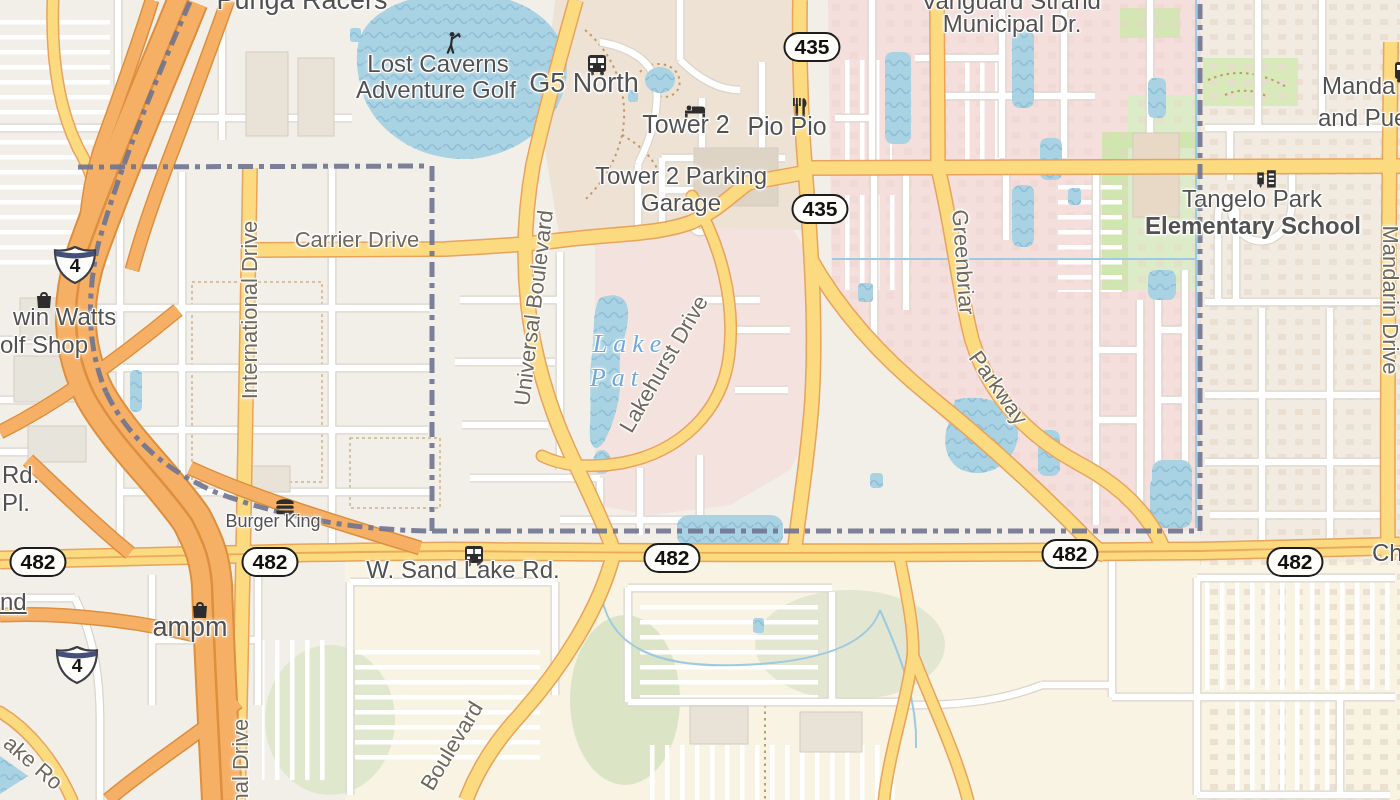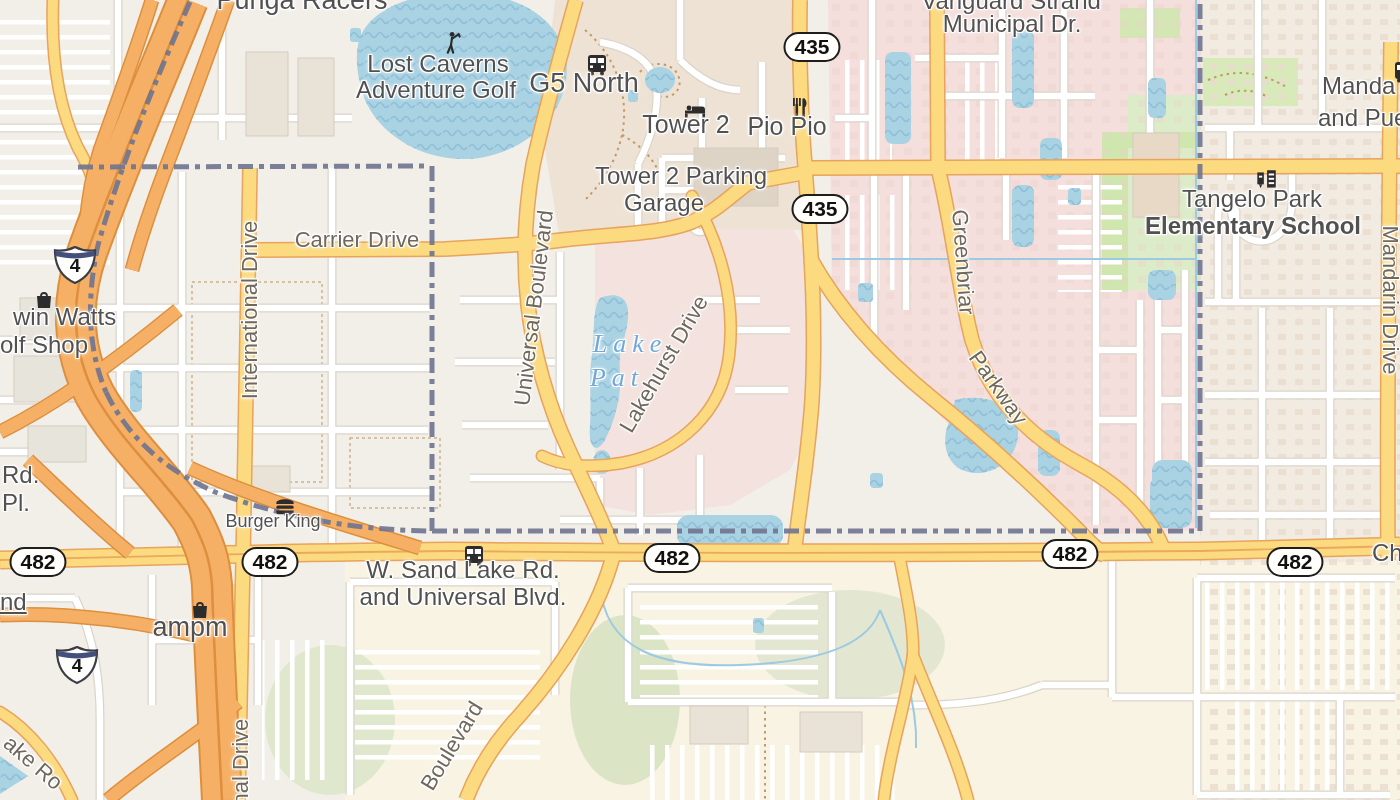--- a/index.html
+++ b/index.html
@@ -315,42 +315,41 @@
       </svg>
 </div>
 
 <div class="lbl" style="left:302px;top:0px;font-size:27px;">Punga Racers</div>
 <div class="lbl" style="left:438px;top:64px;">Lost Caverns</div>
 <div class="lbl" style="left:436px;top:90px;">Adventure Golf</div>
 <div class="lbl" style="left:584px;top:83px;font-size:27px;">G5 North</div>
 <div class="lbl" style="left:686px;top:124px;font-size:25px;">Tower 2</div>
 <div class="lbl" style="left:787px;top:126px;font-size:25px;">Pio Pio</div>
 <div class="lbl" style="left:681px;top:176px;">Tower 2 Parking</div>
-<div class="lbl" style="left:664px;top:203px;text-align:right;">Garage</div>
+<div class="lbl" style="left:681px;top:203px;text-align:right;">Garage</div>
 <div class="lbl" style="left:1011px;top:1px;">Vanguard Strand</div>
 <div class="lbl" style="left:1012px;top:24px;">Municipal Dr.</div>
 <div class="lbl" style="left:1252px;top:199px;">Tangelo Park</div>
 <div class="lbl" style="left:1253px;top:226px;font-weight:bold;">Elementary School</div>
 <div class="lbl lbl-left" style="left:1322px;top:86px;">Manda</div>
 <div class="lbl lbl-left" style="left:1318px;top:118px;">and Pue</div>
 <div class="lbl rlbl" style="left:1390px;top:300px;transform:translate(-50%,-50%) rotate(90deg);">Mandarin Drive</div>
 <div class="lbl rlbl" style="left:357px;top:240px;">Carrier Drive</div>
 <div class="lbl rlbl" style="left:250px;top:310px;transform:translate(-50%,-50%) rotate(-90deg);">International Drive</div>
 <div class="lbl rlbl" style="left:241px;top:808px;transform:translate(-50%,-50%) rotate(-90deg);">International Drive</div>
 <div class="lbl rlbl" style="left:534px;top:308px;transform:translate(-50%,-50%) rotate(-83deg);">Universal Boulevard</div>
 <div class="lbl rlbl" style="left:452px;top:746px;transform:translate(-50%,-50%) rotate(-59deg);">Boulevard</div>
 <div class="lbl wlbl" style="left:622px;top:344px;margin-left:8px;">Lake</div>
 <div class="lbl wlbl" style="left:617px;top:378px;">Pat</div>
 <div class="lbl rlbl" style="left:664px;top:364px;transform:translate(-50%,-50%) rotate(-60deg);">Lakehurst Drive</div>
 <div class="lbl rlbl" style="left:963px;top:262px;transform:translate(-50%,-50%) rotate(86deg);">Greenbriar</div>
 <div class="lbl rlbl" style="left:998px;top:388px;transform:translate(-50%,-50%) rotate(55deg);">Parkway</div>
 <div class="lbl" style="left:273px;top:521px;font-size:18px;">Burger King</div>
 <div class="lbl" style="left:190px;top:627px;font-size:27px;">ampm</div>
 <div class="lbl" style="left:463px;top:570px;">W. Sand Lake Rd.</div>
-<div class="lbl" style="left:463px;top:597px;">and Universal Blvd.</div>
 <div class="lbl lbl-left" style="left:0px;top:317px;padding-left:13px;">win Watts</div>
 <div class="lbl lbl-left" style="left:0px;top:345px;">olf Shop</div>
 <div class="lbl lbl-left" style="left:2px;top:475px;">Rd.</div>
 <div class="lbl lbl-left" style="left:2px;top:503px;">Pl.</div>
 <div class="lbl lbl-left" style="left:0px;top:602px;text-decoration:underline;">nd</div>
 <div class="lbl lbl-left" style="left:1372px;top:553px;">Ch</div>
 <div class="lbl rlbl" style="left:33px;top:763px;transform:translate(-50%,-50%) rotate(41deg);">ake Ro</div>
 
 <div class="shield" style="left:812px;top:47px;">435</div>
 <div class="shield" style="left:820px;top:209px;">435</div>

